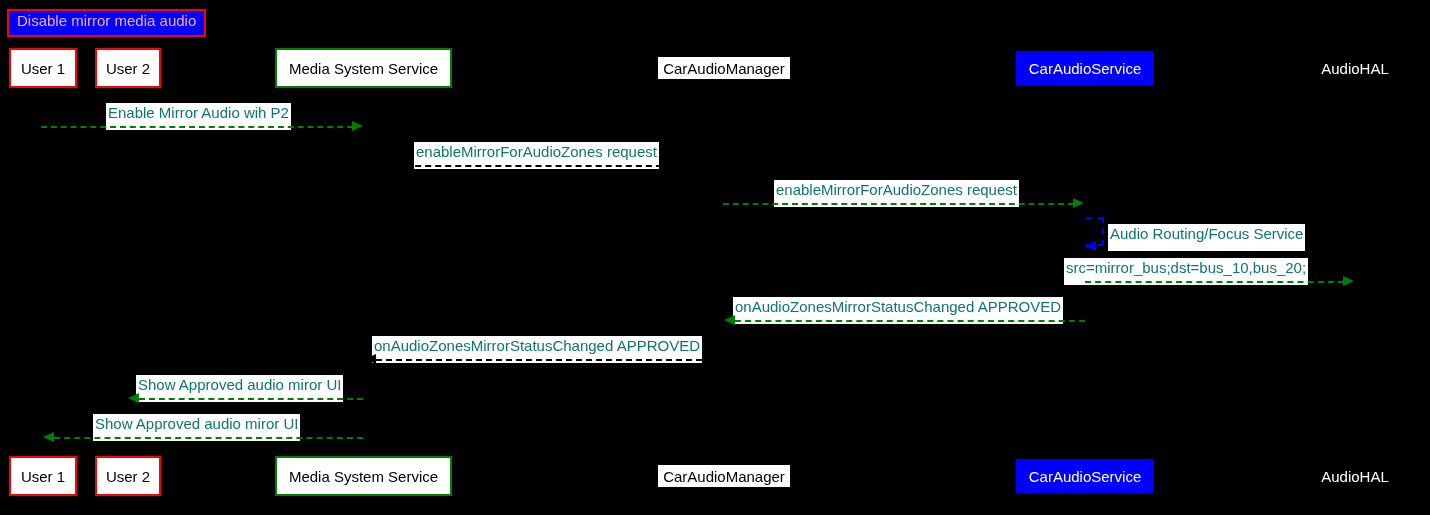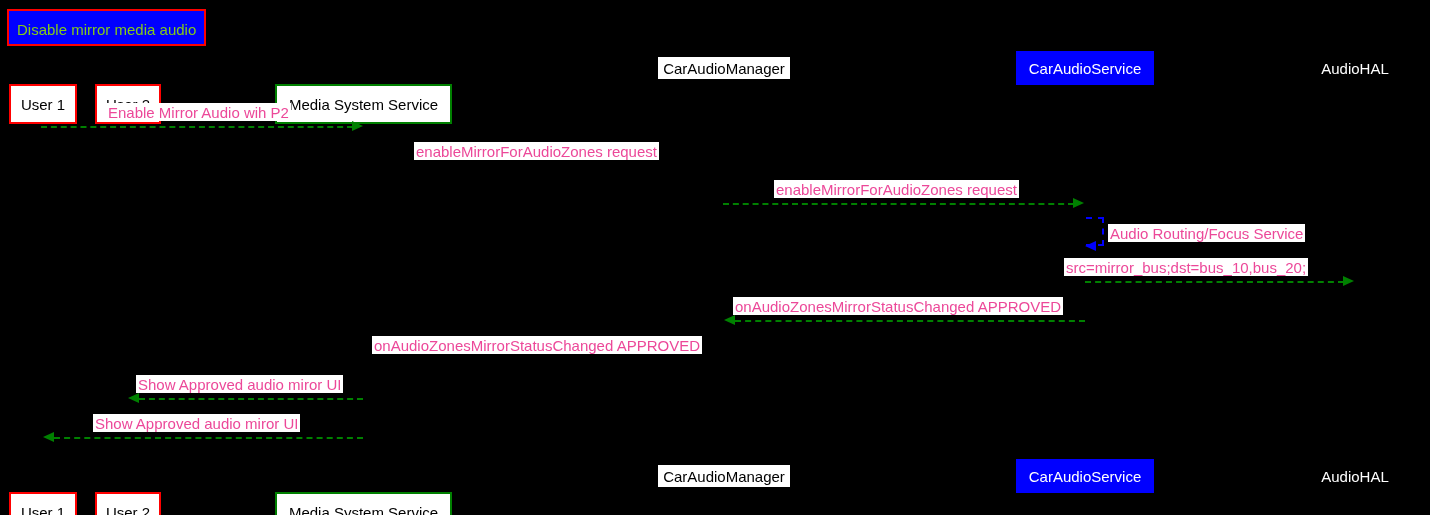--- a/index.html
+++ b/index.html
@@ -15,42 +15,41 @@
     font-family: "Liberation Sans", sans-serif;
     overflow: hidden;
   }
 
   
   .title-box {
     position: absolute;
     box-sizing: border-box;
     background: #0000ff;
     border: 2px solid #ff0000;
-    color: #84cc16;
+    color: #f9a8d4;
     font-size: 15px;
     line-height: 1;
-    padding: 11px 8px 7px 8px;
+    padding: 2px 8px 7px 8px;
     white-space: nowrap;
   }
 
   
   .participant {
     position: absolute;
     box-sizing: border-box;
     display: flex;
     align-items: center;
     justify-content: center;
     white-space: nowrap;
     font-size: 15px;
     line-height: 1;
   }
   .participant.boxed {
     border-width: 2px;
     border-style: solid;
-    margin-top: 36px;
   }
   .participant.plain {
     border: none;
     background: transparent;
   }
 
   
   .lifeline {
     position: absolute;
     width: 1px;
@@ -79,24 +78,24 @@
   }
   .arrow-head.left {
     border-right: 11px solid #008000;
   }
   .arrow-head.right.invisible { border-left-color: #000000; }
   .arrow-head.left.invisible  { border-right-color: #000000; }
 
   .msg-label {
     position: absolute;
     background: #ffffff;
-    color: #ec4899;
+    color: #0f766e;
     font-size: 15px;
     line-height: 1;
-    padding: 2px 2px 1px 2px;
+    padding: 2px 2px 10px 2px;
     white-space: nowrap;
   }
 
   
   .self-loop {
     position: absolute;
     box-sizing: border-box;
     border-top: 2px dashed #0000ff;
     border-right: 2px dashed #0000ff;
     border-bottom: 2px dashed #0000ff;

